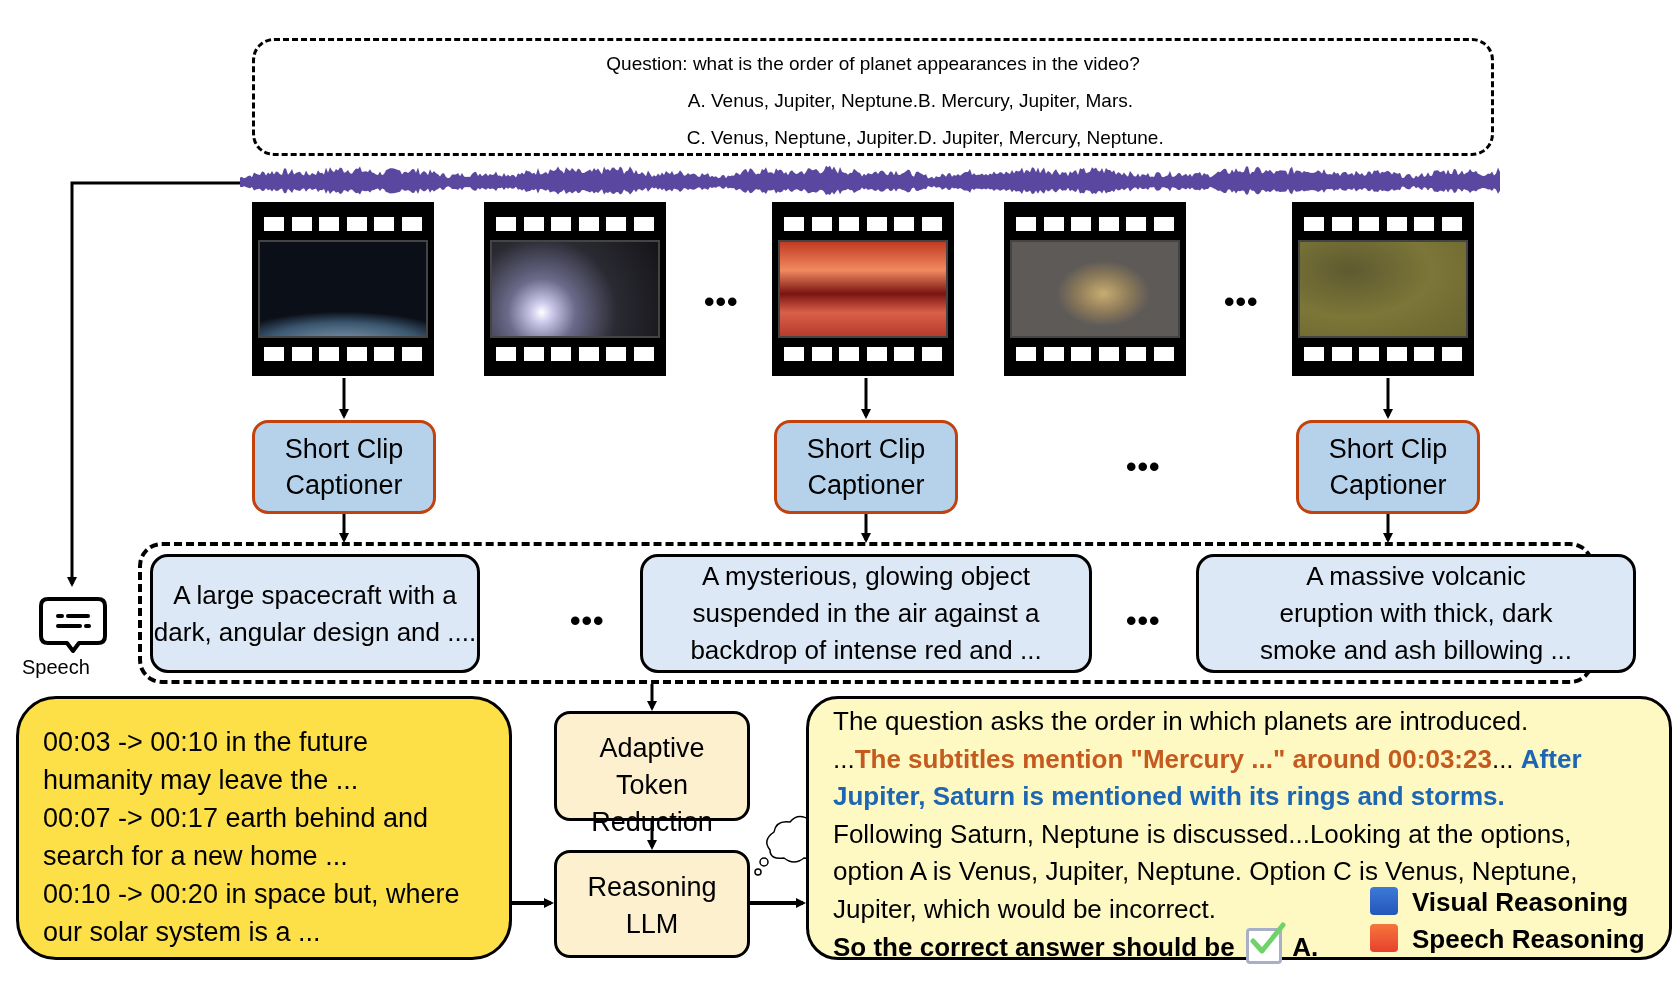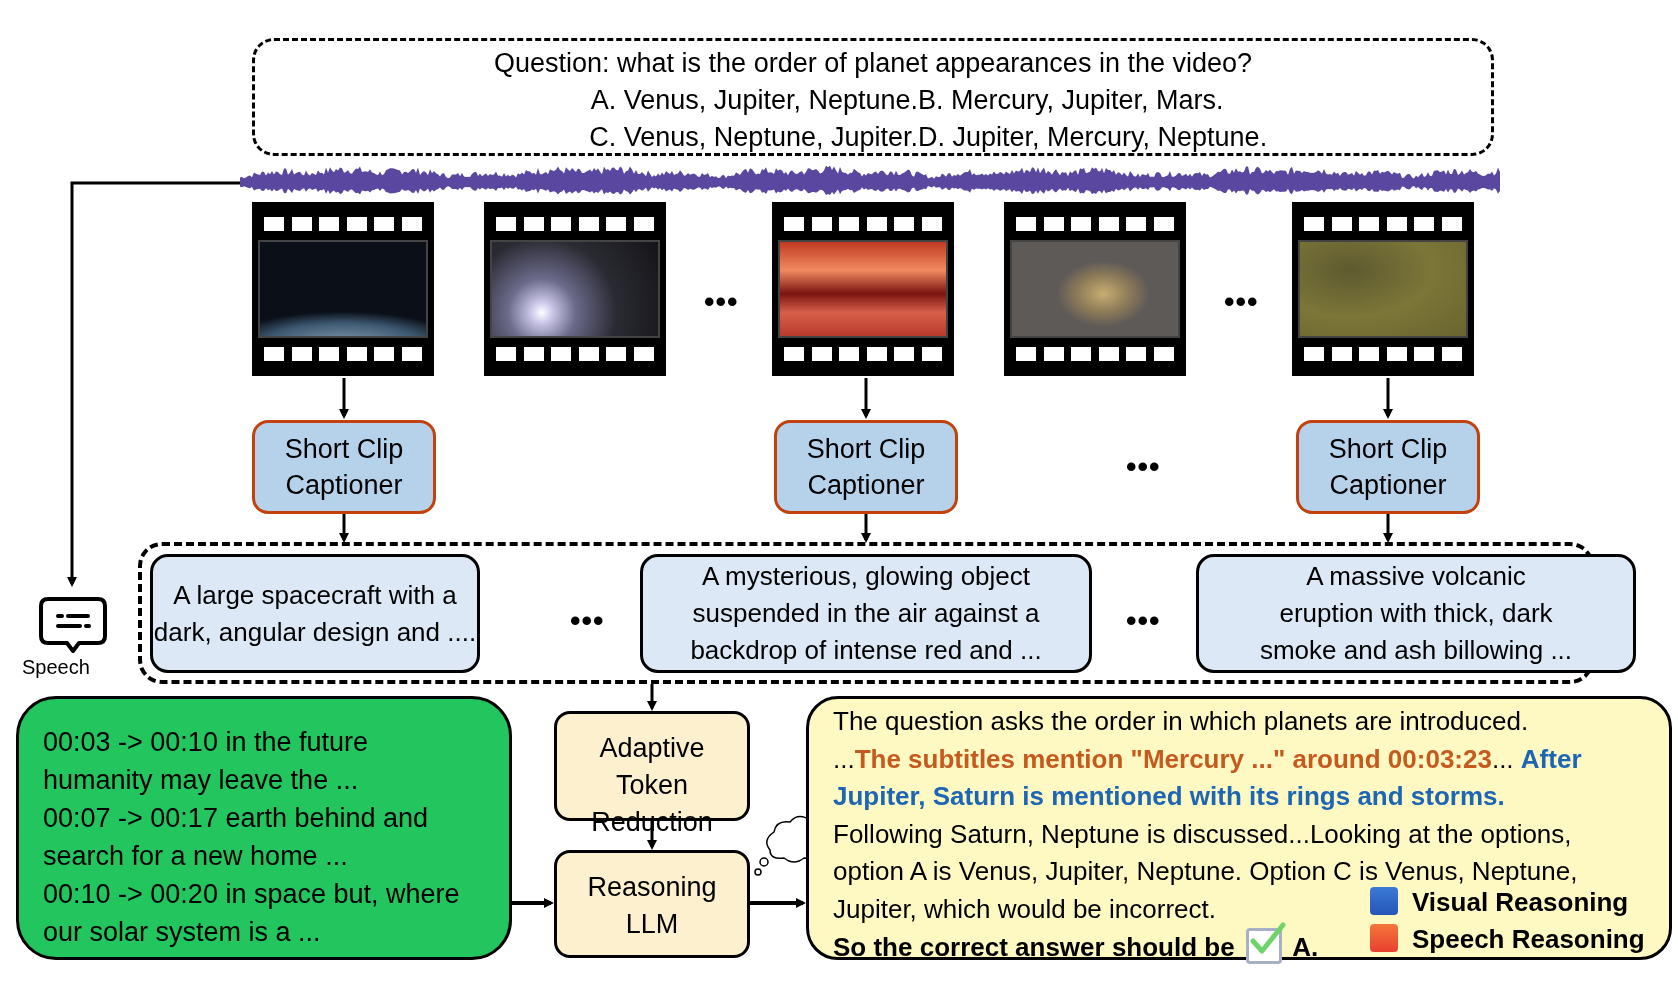--- a/index.html
+++ b/index.html
@@ -1,38 +1,38 @@
 <!DOCTYPE html>
 <html><head>
 <meta charset="utf-8">
 <style>
   html, body { margin:0; padding:0; background:#ffffff; }
   body { width:1678px; height:988px; position:relative; overflow:hidden;
          font-family:"Liberation Sans", "DejaVu Sans", sans-serif; color:#000; }
   .abs { position:absolute; }
   .question-box { left:252px; top:38px; width:1242px; height:118px; border:3px dashed #000;
-                  border-radius:22px; box-sizing:border-box; text-align:center; font-size:27px; line-height:37px; }
+                  border-radius:22px; box-sizing:border-box; text-align:center; font-size:19px; line-height:37px; }
   .question-box .q { margin-top:4px; }
   .opt-row { display:flex; justify-content:center; gap:0; }
   .opt-row span { display:inline-block; width:440px; text-align:left; }
   .opt-row span:first-child { text-align:right; padding-left:90px; }
   .waveform { left:240px; top:163px; width:1260px; height:40px; }
   .film { width:182px; height:174px; background:#000; top:202px; }
   .film .holes { position:absolute; left:12px; right:12px; height:14px; display:flex; justify-content:space-between; }
   .film .holes.top { top:15px; } .film .holes.bottom { bottom:15px; }
   .film .holes i { display:block; width:20px; height:14px; background:#fff; }
   .film .frame { position:absolute; left:6px; right:6px; top:38px; bottom:38px; border:2px solid #444; }
   .dots { font-size:30px; font-weight:bold; letter-spacing:1px; }
   .captioner { width:184px; height:94px; background:#b6d1ea; border:3px solid #c2410c; border-radius:16px;
                box-sizing:border-box; text-align:center; font-size:27px; line-height:36px; padding-top:8px; top:420px; }
   .caption-group { left:138px; top:542px; width:1456px; height:142px; border:4px dashed #000; border-radius:24px; box-sizing:border-box; }
   .caption { background:#dce8f5; border:3px solid #000; border-radius:18px; box-sizing:border-box;
              text-align:center; font-size:26px; line-height:37px; top:554px; height:119px; }
   .speech-label { left:22px; top:656px; font-size:20px; }
-  .speech-box { left:16px; top:696px; width:496px; height:264px; background:#22c55e; border:3px solid #000;
+  .speech-box { left:16px; top:696px; width:496px; height:264px; background:#fde047; border:3px solid #000;
                 border-radius:40px; box-sizing:border-box; padding:24px 0 0 24px; font-size:27px; line-height:38px; }
   .yellow-box { background:#fdf0cf; border:3px solid #000; border-radius:16px; box-sizing:border-box; text-align:center; font-size:27px; line-height:37px; }
   .token-box { left:554px; top:711px; width:196px; height:110px; padding-top:16px; }
   .llm-box { left:554px; top:850px; width:196px; height:108px; padding-top:16px; }
   .reason-box { left:806px; top:696px; width:866px; height:264px; background:#fef9c3; border:3px solid #000;
                 border-radius:32px; box-sizing:border-box; padding:4px 0 0 24px; font-size:26px; line-height:37.5px; }
   .orange { color:#c55a1f; font-weight:bold; }
   .blue { color:#1d66b4; font-weight:bold; }
   .bold { font-weight:bold; }
   .legend { left:1370px; top:884px; font-size:26px; font-weight:bold; line-height:37px; }

